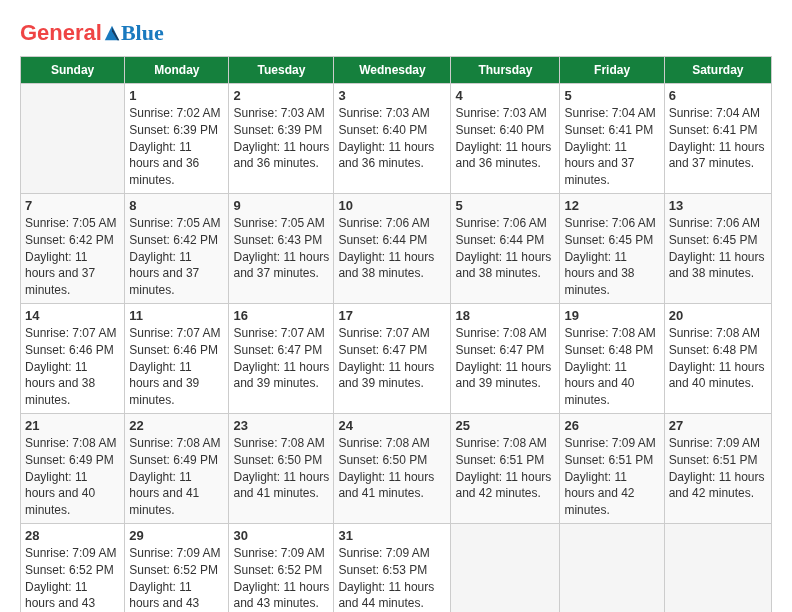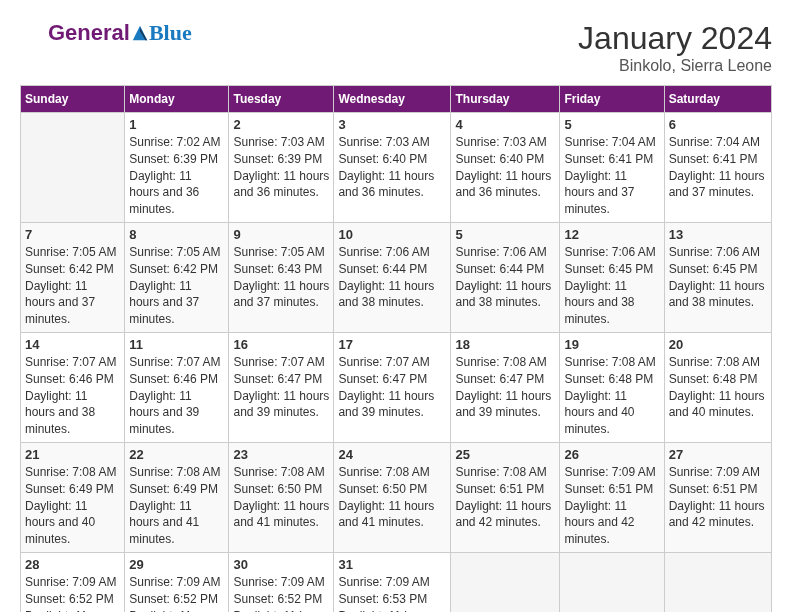--- a/index.html
+++ b/index.html
@@ -21,21 +21,21 @@
       flex-direction: column;
       align-items: flex-start;
     }
     .logo-text {
       display: flex;
       align-items: center;
       font-size: 22px;
       font-weight: bold;
       color: #1a3a5c;
     }
-    .logo-general { color: #701a75; margin-left: 28px; }
+    .logo-general { color: #ef4444; }
     .logo-blue { color: #1a7abf; font-family: Liberation Serif, serif; }
     .logo-icon {
       width: 18px;
       height: 18px;
       margin-left: 1px;
       margin-right: 0px;
     }
     .title-block {
       text-align: right;
     }
@@ -48,24 +48,24 @@
       font-size: 16px;
       color: #555;
       font-weight: normal;
     }
     table {
       width: 100%;
       border-collapse: collapse;
       font-size: 11px;
     }
     thead tr th {
-      background-color: #701a75;
+      background-color: #15803d;
       color: #fff;
       padding: 6px 4px;
-      text-align: left;
+      text-align: center;
       font-size: 12px;
       font-weight: bold;
       border: 1px solid #ccc;
     }
     tbody tr td {
       border: 1px solid #ccc;
       padding: 4px 4px;
       vertical-align: top;
       min-height: 70px;
       color: #333;
@@ -96,24 +96,20 @@
   <div class="logo">
     <div class="logo-text">
       <span class="logo-general">General</span>
       <svg class="logo-icon" viewBox="0 0 20 20">
         <polygon points="2,18 10,2 18,18" fill="#1a7abf"></polygon>
         <polygon points="10,8 16,18 18,18 10,4" fill="#1a3a5c"></polygon>
       </svg>
       <span class="logo-blue">Blue</span>
     </div>
   </div>
-  <div class="title-block">
-    <h1>January 2024</h1>
-    <h2>Binkolo, Sierra Leone</h2>
-  </div>
 </div>
 
 <table>
   <thead>
     <tr>
     <th>Sunday</th>
         <th>Monday</th>
         <th>Tuesday</th>
         <th>Wednesday</th>
         <th>Thursday</th>

